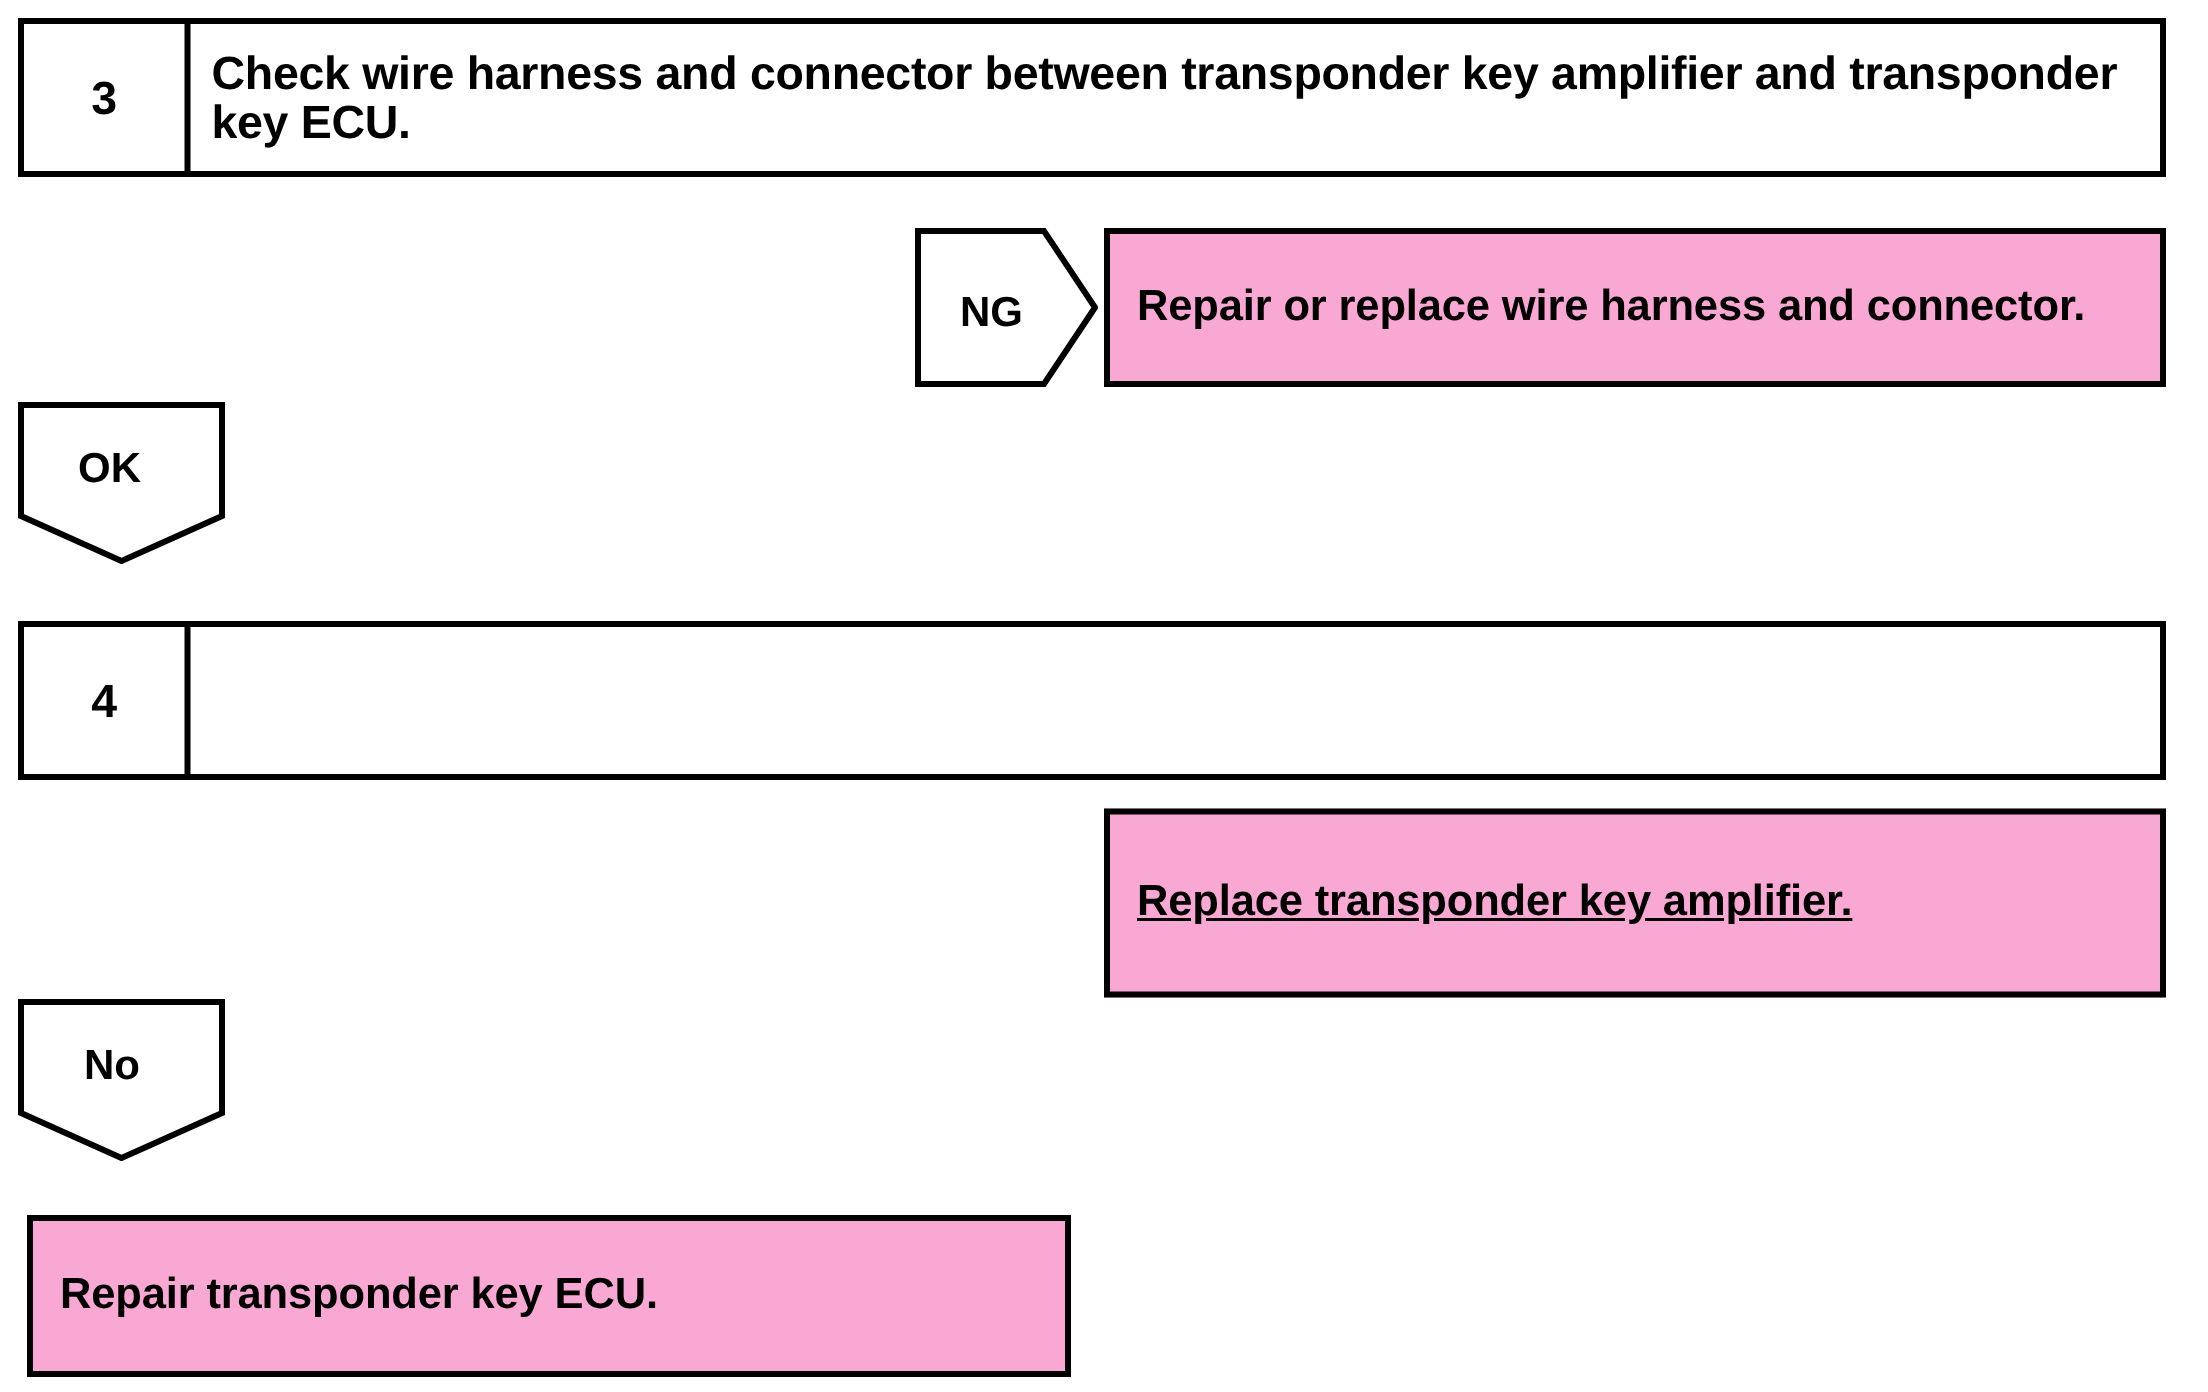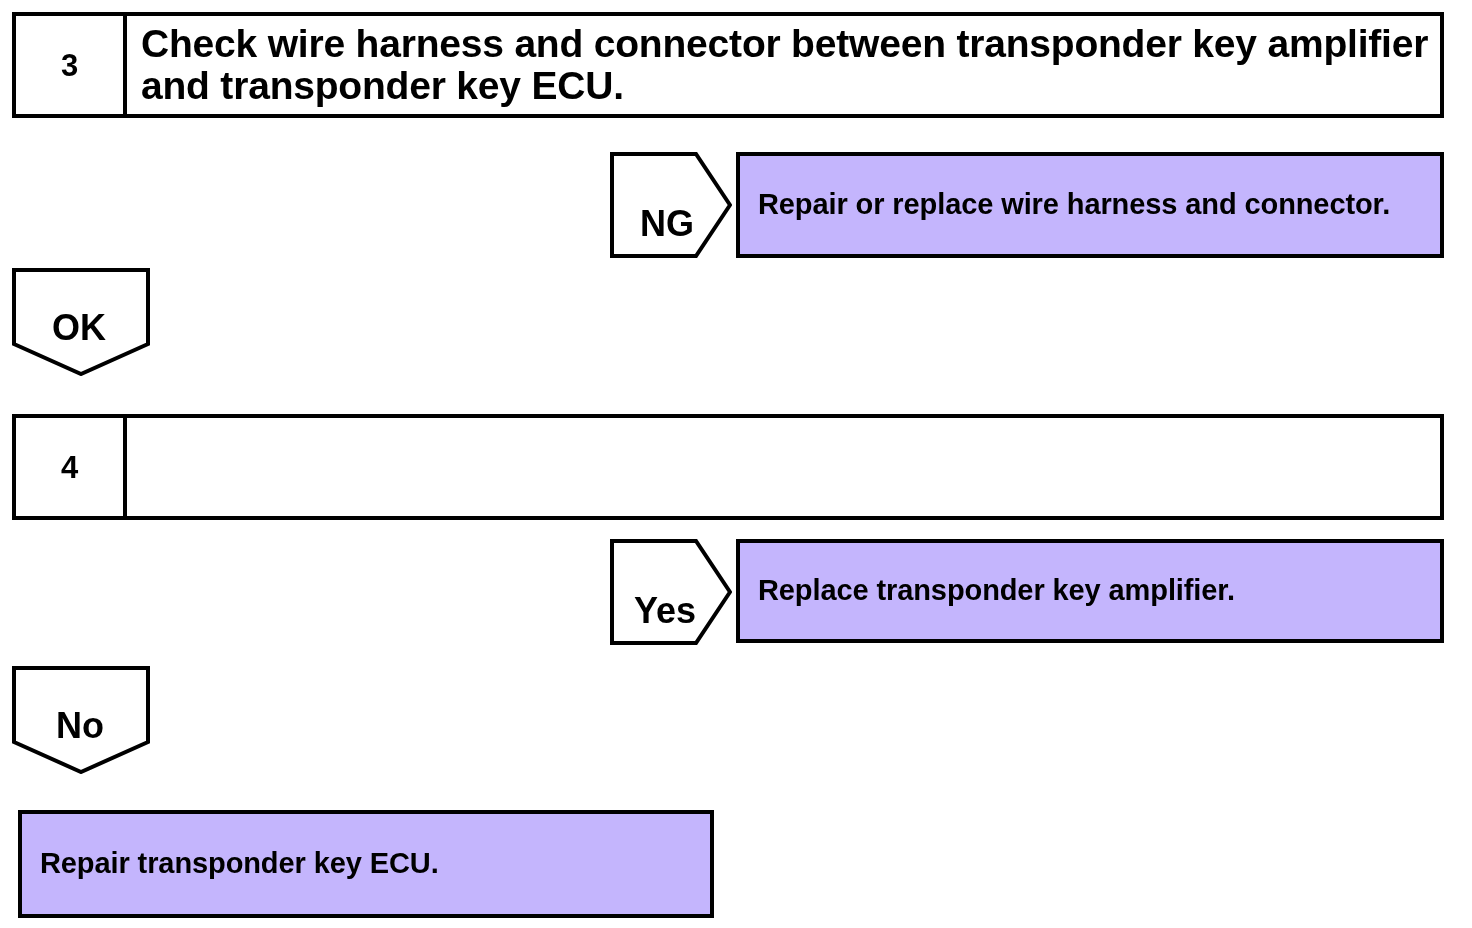--- a/index.html
+++ b/index.html
@@ -41,31 +41,31 @@
     font-size: 31px;
     line-height: 1;
   }
   .step-text {
     flex: 1 1 auto;
     display: flex;
     align-items: center;
     padding-left: 14px;
     padding-right: 8px;
     font-weight: bold;
-    font-size: 39px;
+    font-size: 31px;
     line-height: 1.08;
     letter-spacing: -0.2px;
   }
 
   
   .result-box {
     position: absolute;
     box-sizing: border-box;
     border: 4px solid #000000;
-    background: #c4b5fd;
+    background: #f9a8d4;
     display: flex;
     align-items: center;
     padding-left: 18px;
     padding-right: 10px;
     font-weight: bold;
     font-size: 29px;
     line-height: 1.1;
     letter-spacing: -0.1px;
   }
 
@@ -75,24 +75,23 @@
   }
   .pent svg {
     display: block;
     position: absolute;
     left: 0;
     top: 0;
   }
   .pent-label {
     position: absolute;
     font-weight: bold;
-    font-size: 36px;
+    font-size: 28px;
     line-height: 1;
     white-space: nowrap;
-    margin-top: 12px;
   }
   .pent-right .pent-label {
     left: 30px;
     top: 42px;
   }
   .pent-down .pent-label {
     left: 40px;
     top: 30px;
   }
 </style>
@@ -121,28 +120,22 @@
     <svg width="138" height="108" viewBox="0 0 138 108">
       <polygon points="2,2 136,2 136,76 69,106 2,76" fill="#ffffff" stroke="#000000" stroke-width="4" stroke-linejoin="miter"></polygon>
     </svg>
     <span class="pent-label">OK</span>
   </div>
 
   <div class="step-box" style="left:12px; top:414px; width:1432px; height:106px;">
     <div class="step-num">4</div>
   </div>
 
-  <div class="pent pent-right" style="left:610px; top:539px; width:122px; height:106px;">
-    <svg width="122" height="106" viewBox="0 0 122 106">
-      <polygon points="2,2 86,2 120,53 86,104 2,104" fill="#ffffff" stroke="#000000" stroke-width="4" stroke-linejoin="miter"></polygon>
-    </svg>
-    <span class="pent-label" style="left:24px;">Yes</span>
-  </div>
 
-  <div class="result-box" style="left:736px; top:539px; width:708px; height:104px;">
+  <div class="result-box" style="left:736px; top:539px; width:708px; height:126px;text-decoration:underline;">
     <span>Replace transponder key amplifier.</span>
   </div>
 
   <div class="pent pent-down" style="left:12px; top:666px; width:151px; height:108px;">
     <svg width="138" height="108" viewBox="0 0 138 108">
       <polygon points="2,2 136,2 136,76 69,106 2,76" fill="#ffffff" stroke="#000000" stroke-width="4" stroke-linejoin="miter"></polygon>
     </svg>
     <span class="pent-label" style="left:44px;">No</span>
   </div>
 

